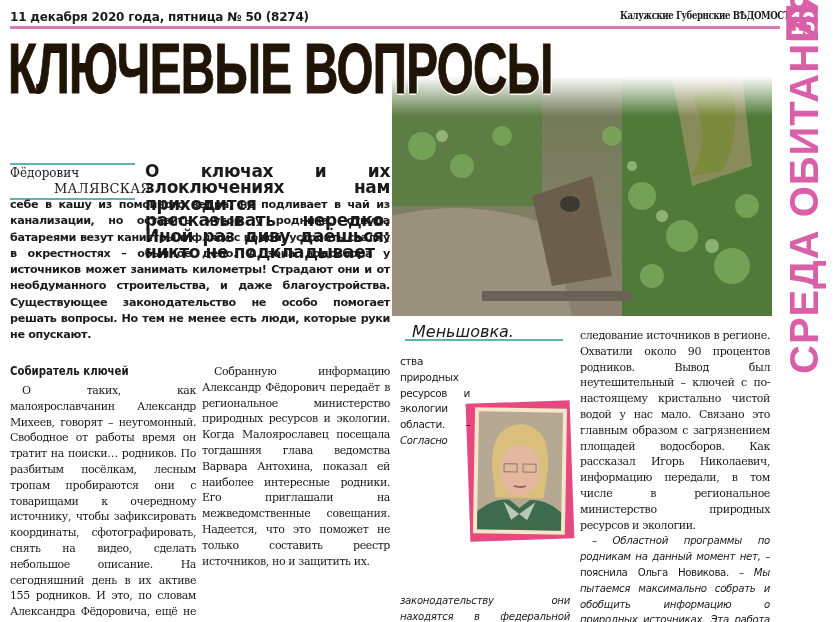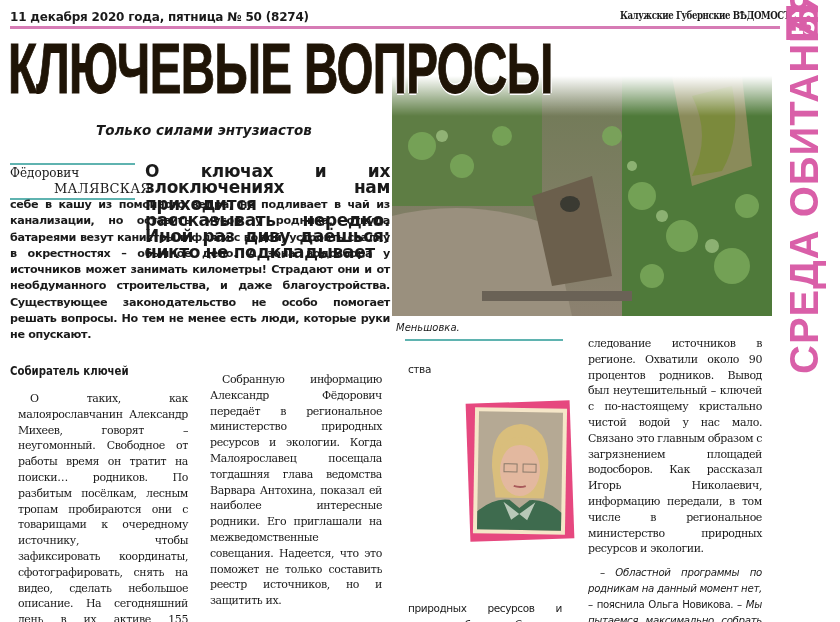--- a/index.html
+++ b/index.html
@@ -9,32 +9,32 @@
   .header-rule { left:10px; top:26px; width:770px; height:3px; background:#d67bb5; }
   .header-paper { left:620px; top:9px; font-size:10.5px; font-weight:bold; font-family:"DejaVu Serif", serif; letter-spacing:-0.5px; transform:scaleX(0.82); transform-origin:left; white-space:nowrap; }
   .header-paper b { font-family:"DejaVu Serif", serif; }
   .page-num { left:781px; top:6px; width:42px; height:34px; background:#d95fa8; color:#ffffff; font-family:"Liberation Sans", sans-serif; font-weight:bold; font-size:32px; line-height:34px; text-align:center; letter-spacing:-2px; transform:scaleX(0.75); }
   .section-band { left:782px; top:44px; width:44px; height:330px; }
   .section-label { position:absolute; left:22px; top:165px; width:330px; transform:translate(-50%,-50%) rotate(-90deg); color:#d95fa8; font-family:"Liberation Sans", sans-serif; font-weight:bold; font-size:40px; letter-spacing:1px; text-align:center; white-space:nowrap; line-height:40px; }
   .headline { left:8px; top:34px; font-family:"Liberation Sans", sans-serif; font-weight:bold; font-size:70px; line-height:70px; color:#1f1406; letter-spacing:-1px; white-space:nowrap; transform:scaleX(0.68); transform-origin:left; -webkit-text-stroke:1px #1f1406; text-shadow:2px 0 0 #fff, -2px 0 0 #fff, 0 2px 0 #fff, 0 -2px 0 #fff; z-index:3; }
   .photo { left:392px; top:76px; width:380px; height:240px; z-index:1; overflow:hidden; }
   .photo svg { display:block; }
   .photo-fade { position:absolute; left:0; top:0; width:100%; height:40px; background:linear-gradient(#ffffff, rgba(255,255,255,0)); }
-  .photo-caption { left:396px; top:322px; font-size:10px; font-style:italic; font-family:"DejaVu Sans", sans-serif; }
+  .photo-caption { left:412px; top:322px; font-size:16px; font-style:italic; font-family:"DejaVu Sans", sans-serif; }
   .caption-rule { left:405px; top:339px; width:158px; height:2px; background:#5fb3b0; }
   .subtitle { left:96px; top:122px; font-size:13.5px; font-weight:bold; font-style:italic; line-height:17px; font-family:"DejaVu Sans", sans-serif; width:290px; }
   .byline-top { left:10px; top:163px; width:125px; height:2px; background:#5fb3b0; }
   .byline-bottom { left:10px; top:198px; width:125px; height:2px; background:#5fb3b0; }
   .byline-first { left:10px; top:166px; font-family:"DejaVu Serif", serif; font-size:12px; }
   .byline-last { left:10px; top:181px; font-family:"DejaVu Serif", serif; font-size:13px; letter-spacing:0.3px;margin-left:44px; }
   .lead { left:145px; top:163px; width:245px; font-size:17px; line-height:16.3px; font-weight:bold; text-align:justify; font-family:"DejaVu Sans", sans-serif; letter-spacing:-0.35px; }
   .lead-cont { left:10px; top:197px; width:380px; font-size:11.2px; line-height:16.3px; font-weight:bold; text-align:justify; font-family:"DejaVu Sans", sans-serif; letter-spacing:-0.35px; text-align-last:left; }
   .col { font-family:"DejaVu Serif", serif; font-size:11px; line-height:15.8px; text-align:justify; letter-spacing:-0.4px; }
   .col i { font-family:"DejaVu Sans", sans-serif; font-size:10.2px; letter-spacing:-0.3px; }
-  .col p { margin:8px; text-indent:12px; }
+  .col p { margin:0; text-indent:12px; }
   .col1 { left:10px; top:366px; width:186px; }
   .col2 { left:202px; top:354px; width:188px; }
   .col3 { left:400px; top:354px; width:170px; }
   .col4 { left:580px; top:328px; width:190px; }
   .subhead { left:10px; top:364px; font-family:"DejaVu Sans", sans-serif; font-weight:bold; font-size:12px; transform:scaleX(0.85); transform-origin:left; }
   .portrait { left:468px; top:402px; width:104px; height:138px; background:#e6487f; transform:rotate(-2deg); }
   .portrait-inner { position:absolute; left:6px; top:6px; width:92px; height:126px; background:#f5e6c8; transform:rotate(3deg); }
   .portrait-inner svg { display:block; }
 </style>
 </head>
@@ -83,21 +83,20 @@
         <circle cx="320" cy="170" r="7"></circle>
         <circle cx="240" cy="90" r="5"></circle>
     </g>
   </svg>
   <div class="photo-fade"></div>
 </div>
 
 <div class="abs headline">КЛЮЧЕВЫЕ ВОПРОСЫ</div>
 
 <div class="abs subtitle">
-  <div>Только силами энтузиастов</div>
 </div>
 
 <div class="abs byline-top"></div>
 <div class="abs byline-first">Фёдорович</div>
 <div class="abs byline-last">МАЛЯВСКАЯ</div>
 <div class="abs byline-bottom"></div>
 
 <div class="abs lead">О ключах и их злоключениях нам приходится рассказывать нередко. Иной раз диву даёшься: никто не подкладывает</div>
 <div class="abs lead-cont">себе в кашу из помойного ведра, не подливает в чай из канализации, но оставить мусор у родника, откуда батареями везут канистры и фляги с водой, устроить свалку в окрестностях – обычное дело. А зона водосбора у источников может занимать километры! Страдают они и от необдуманного строительства, и даже благоустройства. Существующее законодательство не особо помогает решать вопросы. Но тем не менее есть люди, которые руки не опускают.</div>
 

